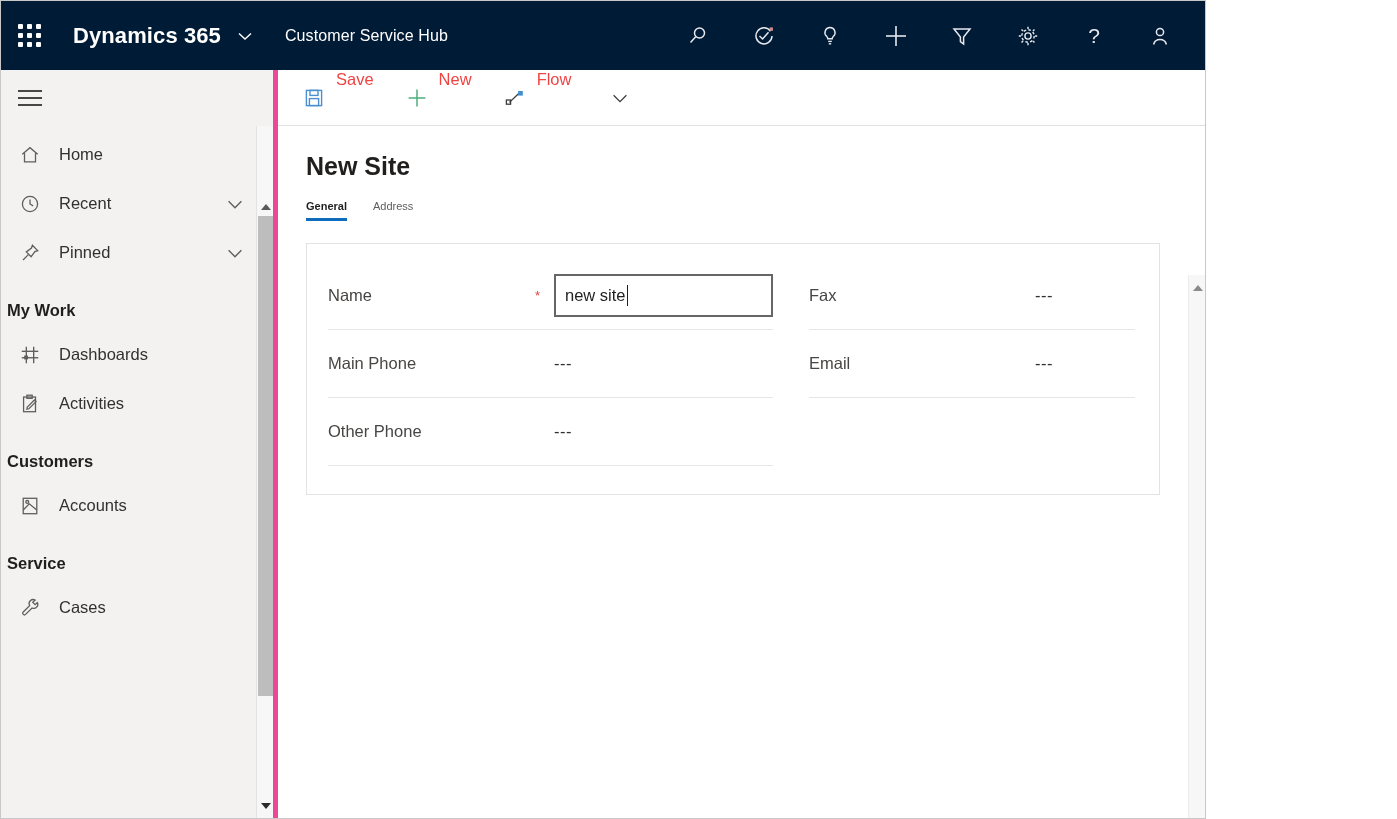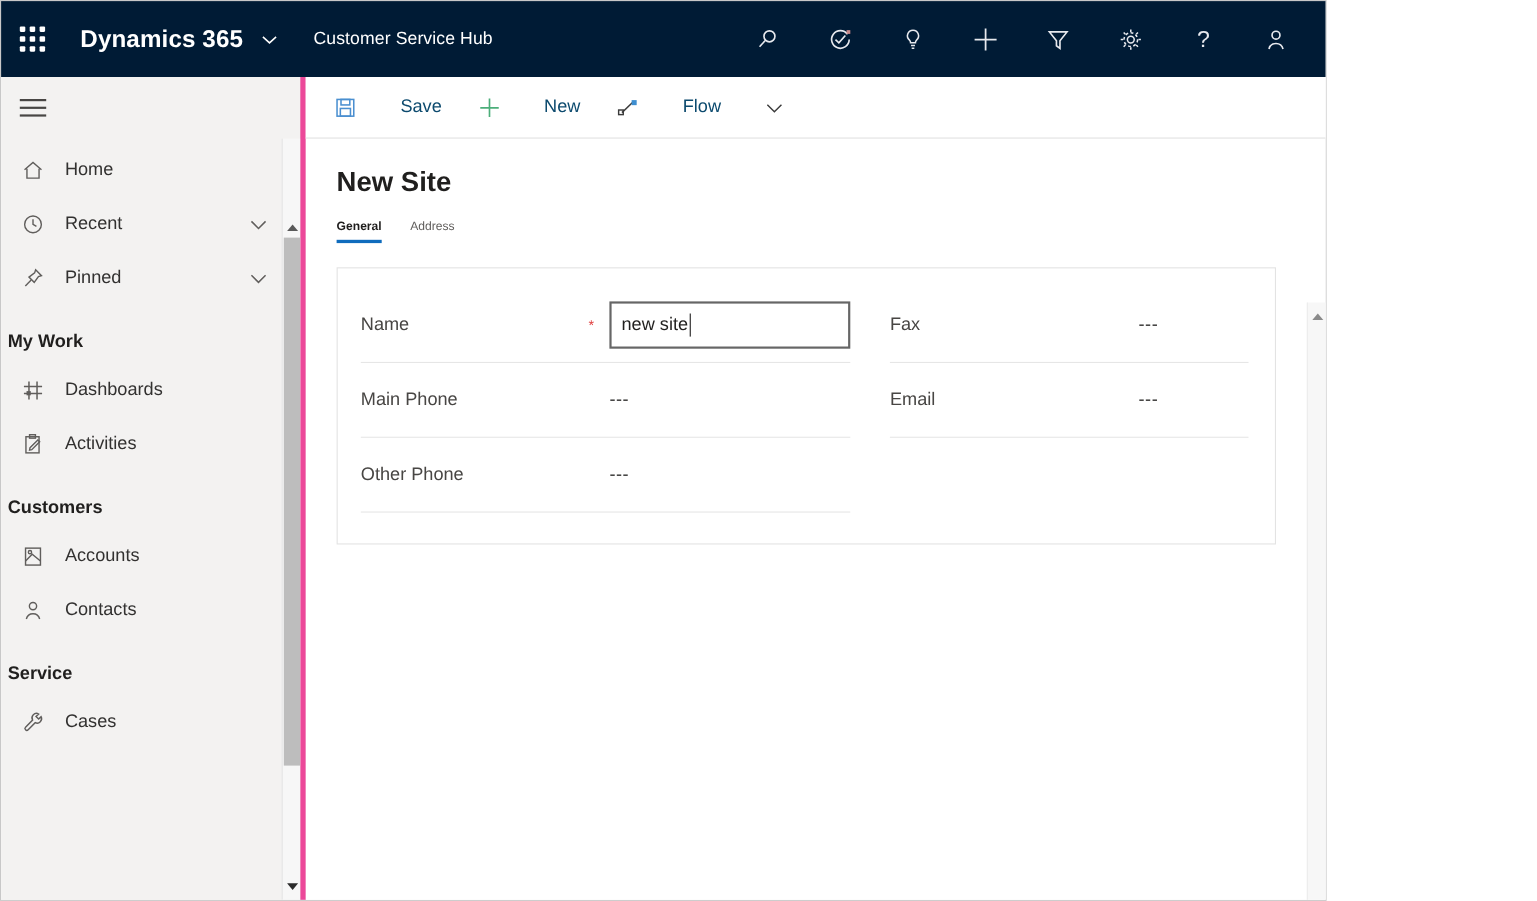--- a/index.html
+++ b/index.html
@@ -123,23 +123,23 @@
 
   
   .main { flex: 1 1 auto; display: flex; flex-direction: column; min-width: 0; background: #ffffff; position: relative; }
   .cmdbar {
     height: 56px; flex: 0 0 56px;
     display: flex; align-items: center;
     padding-left: 23px; border-bottom: 1px solid #e1e1e1;
     background: #ffffff;
   }
   .cmd {
-    display: flex; align-items: center; height: 56px;
+    display: flex; height: 56px;
     padding: 0 14px 0 0; margin-right: 16px;
-    font-size: 16.5px; color: #0c4a6e; cursor: pointer; gap: 28px;
+    font-size: 16.5px; color: #ef4444; cursor: pointer;
   }
   .cmd-ico { width: 26px; display: flex; align-items: center; justify-content: center; margin-right: 9px; }
   .cmd-more { display: flex; align-items: center; height: 56px; padding: 0 8px; cursor: pointer; color: #201f1e; }
 
   .content { flex: 1 1 auto; overflow: hidden; position: relative; padding-left: 28px; }
   .page-title {
     font-size: 25px; font-weight: bold; color: #201f1e;
     padding-top: 26px;
   }
   .tabs { display: flex; align-items: flex-end; margin-top: 19px; }
@@ -373,29 +373,20 @@
                 <g fill="none" stroke="#605e5c" stroke-width="1.4">
                   <rect x="4.6" y="3.6" width="14.8" height="16.8"></rect>
                   <path d="M4.6 16.4 L11.2 9.6 L19.4 16.4"></path>
                   <circle cx="9" cy="7.6" r="1.6"></circle>
                 </g>
               </svg>
           </span>
           <span class="nav-label">Accounts</span>
         </div>
 
-        <div class="nav-item">
-          <span class="nav-ico">
-            <svg width="22" height="22" viewBox="0 0 24 24">
-                <circle cx="12" cy="7.6" r="3.6" fill="none" stroke="#605e5c" stroke-width="1.4"></circle>
-                <path d="M5.4 20.4 a6.8 6.8 0 0 1 13.2 0" fill="none" stroke="#605e5c" stroke-width="1.4"></path>
-              </svg>
-          </span>
-          <span class="nav-label">Contacts</span>
-        </div>
 
 
         <div class="nav-group">Service</div>
 
         <div class="nav-item">
           <span class="nav-ico">
             <svg width="22" height="22" viewBox="0 0 24 24">
                 <g fill="none" stroke="#605e5c" stroke-width="1.4">
                   <path d="M17.6 3.4 a4.4 4.4 0 0 0 -6 6 L4.6 16.4 a1.8 1.8 0 0 0 2.6 2.6 L14.2 12 a4.4 4.4 0 0 0 5.8 -6 L17.6 8.4 L15 5.8 Z"></path>
                 </g>

